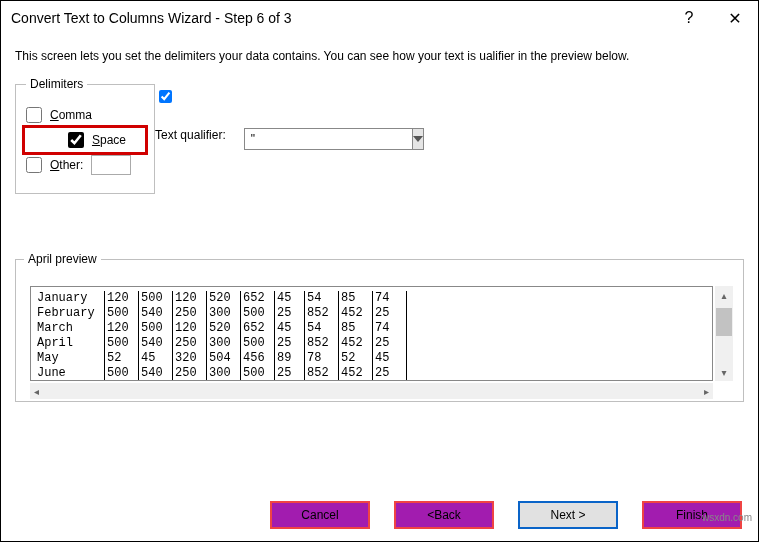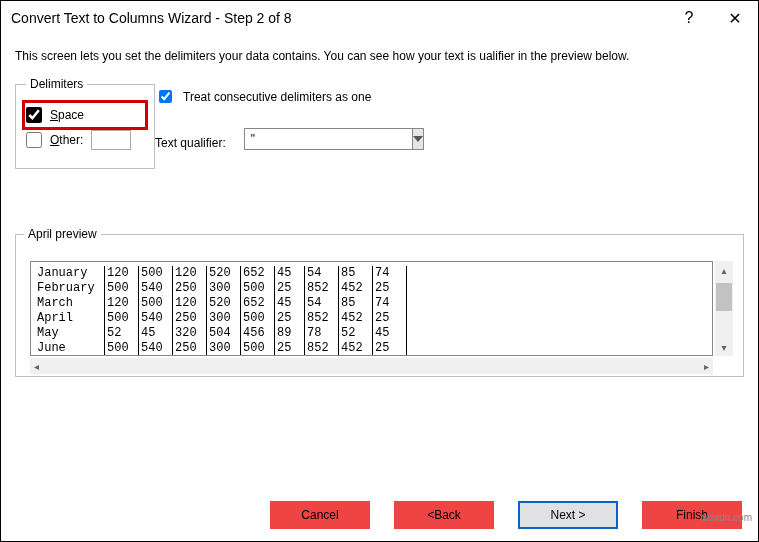--- a/index.html
+++ b/index.html
@@ -45,30 +45,31 @@
   }
   .chk-row input[type=checkbox] {
     width: 16px; height: 16px; margin: 0;
     accent-color: #000;
   }
   .chk-label { text-decoration: none; }
   .chk-label .ul { text-decoration: underline; }
   .highlight {
     outline: 3px solid #d00000;
     outline-offset: 1px;
-    padding: 2px 0;
+    padding: 2px 18px;
+    justify-content: flex-end;
   }
   .other-input {
     width: 40px; height: 20px;
     border: 1px solid #aaa;
     font-size: 12px; padding: 0 3px;
   }
   .right-col { flex: 1; padding-top: 10px; }
   .treat-row { display: flex; align-items: center; gap: 8px; margin-bottom: 22px; }
-  .qual-row { display: flex; align-items: flex-end; gap: 18px; }
+  .qual-row { display: flex; align-items: flex-start; gap: 18px; }
   .qual-combo {
     display: flex; align-items: stretch; height: 22px;
     width: 120px;
   }
   .qual-combo input {
     flex: 1; border: 1px solid #888; border-right: none;
     padding: 0 6px; font-size: 12px;
   }
   .qual-combo .dd {
     width: 22px; border: 1px solid #888;
@@ -106,68 +107,71 @@
     display: flex; justify-content: space-between; align-items: center;
     padding: 0 4px; font-size: 10px; color: #666;
   }
   .btnbar {
     position: absolute;
     right: 16px; bottom: 12px;
     display: flex; gap: 24px;
   }
   .btn {
     width: 100px; height: 28px;
-    background: #ef4444;
+    background: #a21caf;
     border: 2px solid #ef4444;
     display: flex; align-items: center; justify-content: center;
     font-size: 12px;
   }
   .btn.primary {
     border: 2px solid #0a64c8;
     background: #e1e1e1;
   }
   .watermark {
     position: absolute;
     right: 6px; bottom: 18px;
     font-size: 10px; color: #888;
   }
 </style>
 </head>
 <body>
 
 <div class="titlebar">
-  <div class="titlebar-title">Convert Text to Columns Wizard - Step 2 of 8</div>
+  <div class="titlebar-title">Convert Text to Columns Wizard - Step 6 of 3</div>
   <div class="titlebar-btn">?</div>
   <div class="titlebar-btn">✕</div>
 </div>
 
 <div class="content">
   <div class="desc">This screen lets you set the delimiters your data contains.  You can see how your text is ualifier in the preview below.</div>
 
   <div class="row-main">
     <div class="delim-col">
       <fieldset class="delim-fs">
         <legend>Delimiters</legend>
 
+        <div class="chk-row">
+          <input type="checkbox" style="">
+          <span class="chk-label"><span class="ul">C</span>omma</span>
+        </div>
         <div class="chk-row highlight">
           <input type="checkbox" checked="" style="">
           <span class="chk-label"><span class="ul">S</span>pace</span>
         </div>
         <div class="chk-row">
           <input type="checkbox" style="">
           <span class="chk-label"><span class="ul">O</span>ther:</span>
           <input class="other-input" type="text" value="" style="">
         </div>
       </fieldset>
     </div>
 
     <div class="right-col">
       <div class="treat-row">
         <input type="checkbox" checked="" style="">
-        <span>T<span class="ul">r</span>eat consecutive delimiters as one</span>
       </div>
       <div class="qual-row">
         <span>Text <span class="ul">q</span>ualifier:</span>
         <div class="qual-combo">
           <input type="text" value="&quot;" style="">
           <div class="dd">
             <svg width="10" height="6" viewBox="0 0 10 6">
                 <path d="M0 0 L5 6 L10 0 Z" fill="#555"></path>
               </svg>
           </div>

